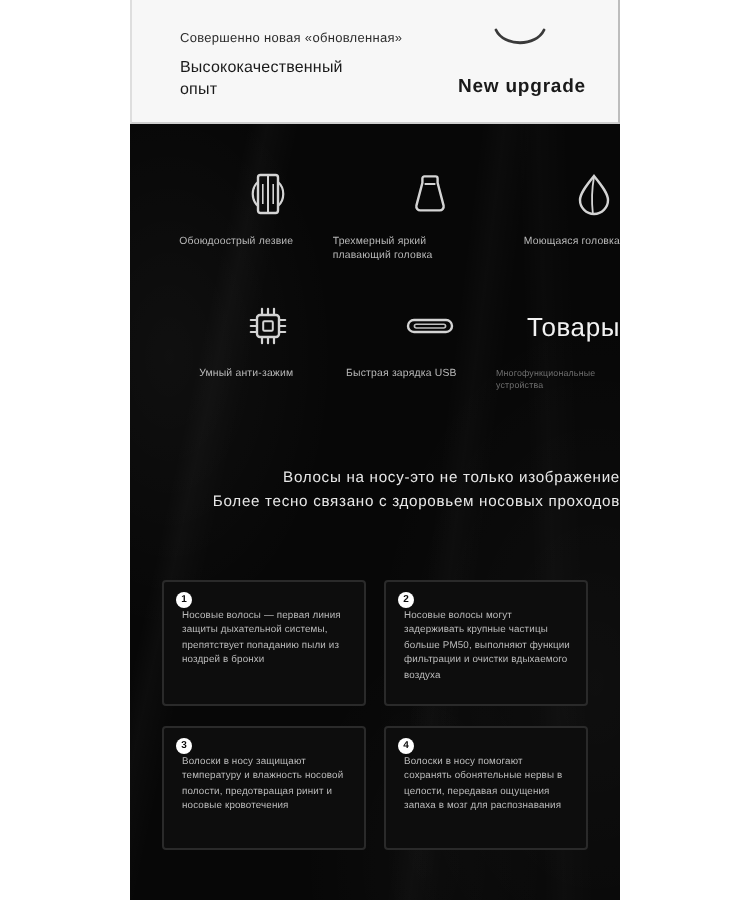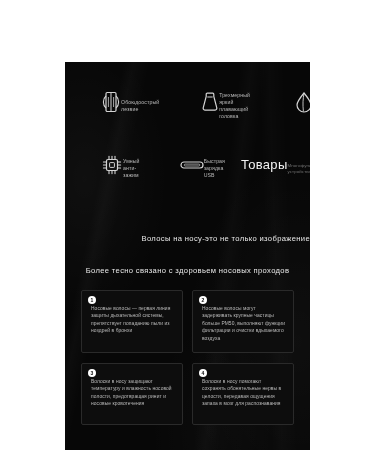--- a/index.html
+++ b/index.html
@@ -71,22 +71,22 @@
   }
   
   .feat-row{
     position:absolute;left:0;width:245px;
     display:flex;
   }
   .feat-row.r1{top:22px;}
   .feat-row.r2{top:88px;}
   .feat{
     flex:1 1 33.33%;
-    display:flex;flex-direction:row;
-    align-items:center;
+    display:flex;flex-direction:column;
+    align-items:flex-end;
     padding-left:14px;
     box-sizing:border-box;
   }
   .feat .ico{
     height:26px;width:26px;
     margin-left:22px;
     display:flex;align-items:center;justify-content:center;
     opacity:.92;
   }
   .feat .ico svg{display:block;}
@@ -105,22 +105,22 @@
   .feat.products .cap{color:#6f6f6f;font-size:4.4px;line-height:6px;}
   
   .headlines{
     position:absolute;left:0;top:172px;width:245px;
     text-align:center;
   }
   .hl1{
     font-size:7.6px;color:#e8e8e8;letter-spacing:.35px;text-align:right;
   }
   .hl2{
-    margin-top:23px;
-    font-size:7.6px;color:#e8e8e8;letter-spacing:.35px;
+    margin-top:3px;
+    font-size:7.6px;color:#e8e8e8;letter-spacing:.35px;text-align:right;
   }
   
   .cards{
     position:absolute;left:16px;top:228px;
     width:213px;
     display:grid;
     grid-template-columns:1fr 1fr;
     grid-gap:10px 9px;
   }
   .card{
@@ -143,20 +143,33 @@
   .card .body{
     font-size:4.9px;line-height:7.4px;
     color:#bcbcbc;letter-spacing:.08px;
   }
 </style>
 </head>
 <body>
 
 <div class="page">
 
+  <div class="header">
+    <div class="header-inner">
+      <div class="hdr-line1">Совершенно новая «обновленная»</div>
+      <div class="hdr-line2">Высококачественный
+опыт</div>
+      <div class="hdr-arc">
+        <svg width="26" height="11" viewBox="0 0 26 11">
+          <path d="M1 1 C5 9.5, 21 9.5, 25 1" fill="none" stroke="#3a3a3a" stroke-width="1.4" stroke-linecap="round"></path>
+        </svg>
+      </div>
+      <div class="hdr-upgrade">New upgrade</div>
+    </div>
+  </div>
 
   <div class="dark">
     <div class="streaks"></div>
 
     <div class="feat-row r1">
 
       <div class="feat">
         <div class="ico">
           <svg width="20" height="22" viewBox="0 0 20 22">
             <rect x="5" y="1.5" width="10" height="19" rx="1.2" fill="none" stroke="#e6e6e6" stroke-width="1.2"></rect>

